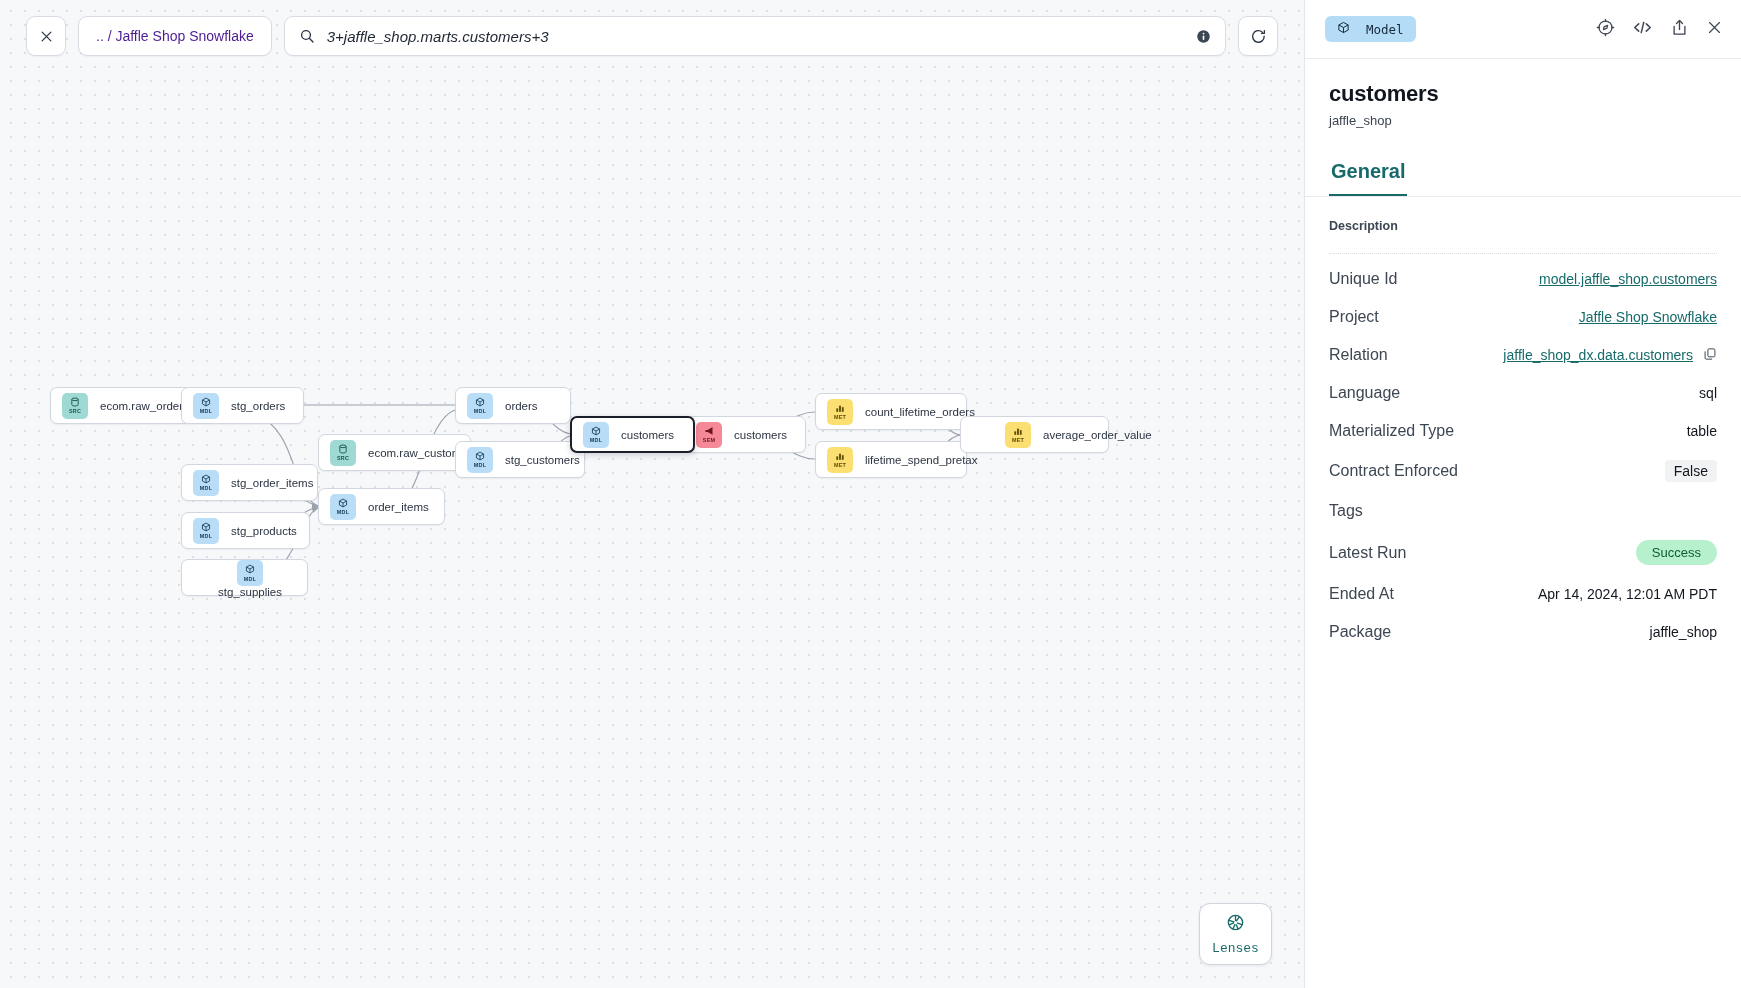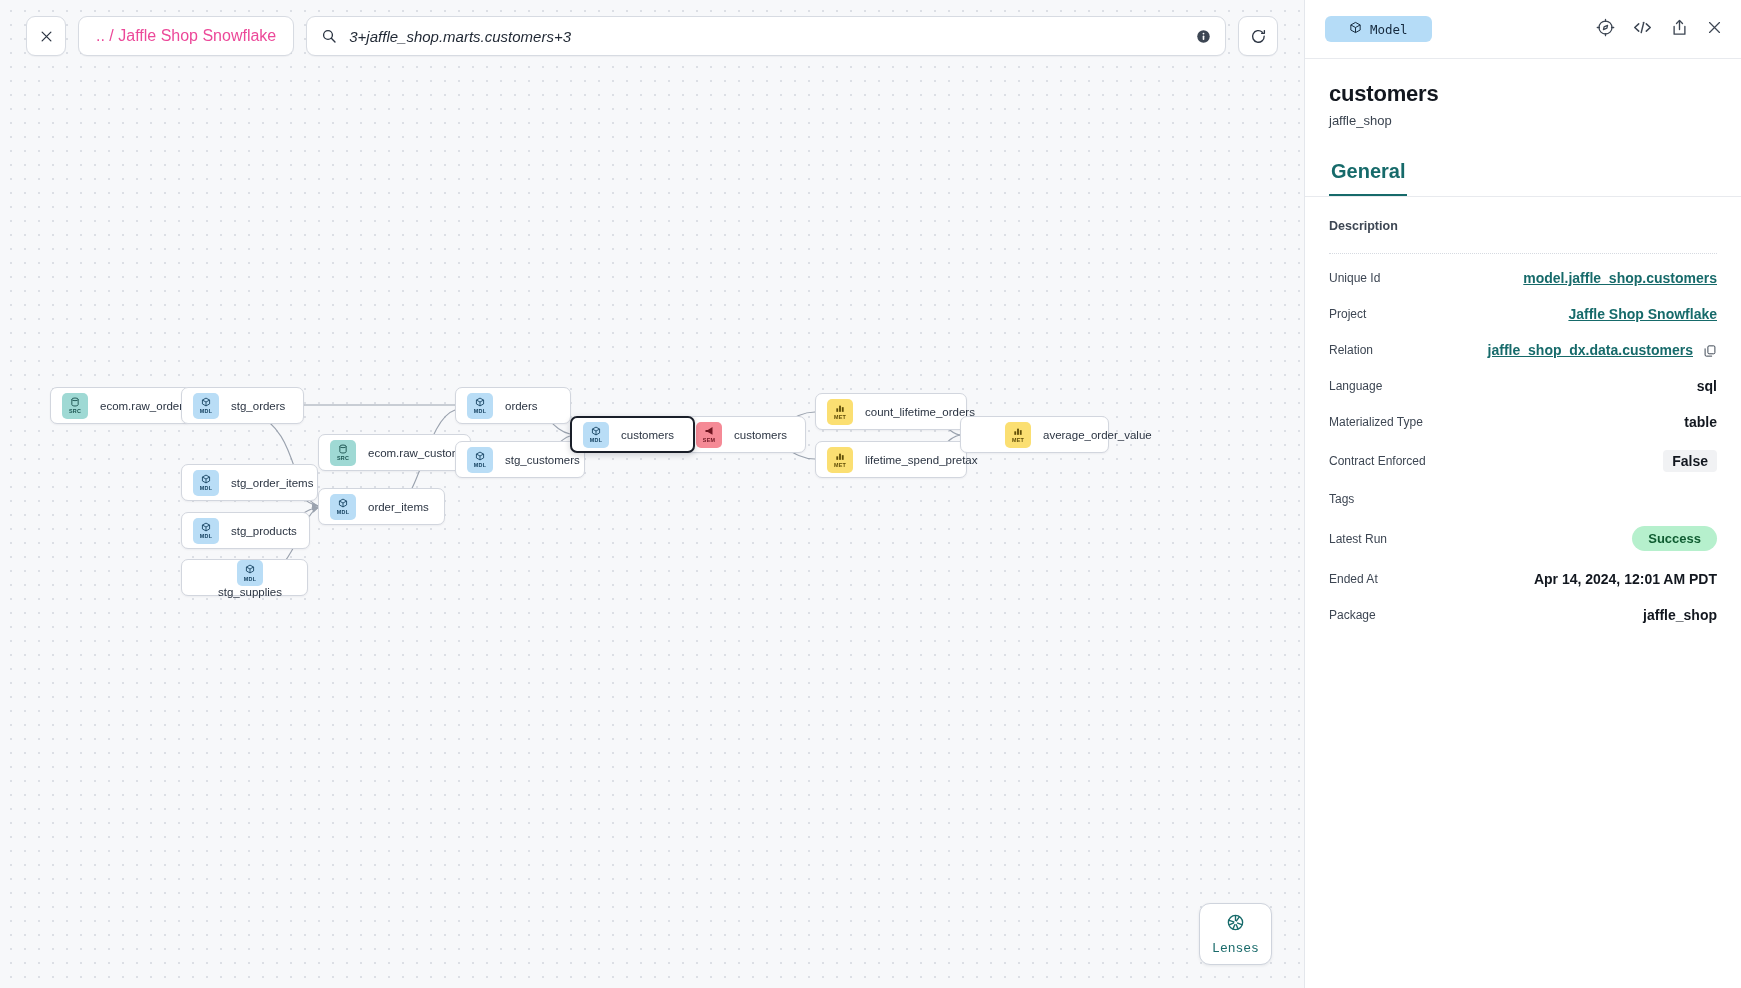--- a/index.html
+++ b/index.html
@@ -34,21 +34,21 @@
     border: 1px solid #d7dbe2;
     border-radius: 9px;
     height: 40px;
     display: flex; align-items: center; justify-content: center;
     cursor: pointer;
     box-shadow: 0 1px 1px rgba(16,24,40,.04);
   }
   #close-btn { width: 40px; }
   #breadcrumb-btn {
     padding: 0 17px;
-    font-size: 16px; color: #ec4899; white-space: nowrap;
+    font-size: 14px; color: #4c1d95; white-space: nowrap;
   }
   #search-wrap {
     flex: 1; height: 40px; position: relative;
     background: #ffffff; border: 1px solid #d7dbe2; border-radius: 9px;
     display: flex; align-items: center; padding: 0 14px;
     box-shadow: 0 1px 1px rgba(16,24,40,.04);
     font-style: italic;
   }
   #search-input-text {
     margin-left: 12px; font-size: 15px; color: #1f2733;
@@ -118,22 +118,22 @@
   }
   #panel-head {
     height: 59px; flex: none;
     display: flex; align-items: center;
     padding: 0 18px 0 20px;
     border-bottom: 1px solid #e8eaee;
   }
   #type-pill {
     background: #b5dcf7; color: #15293d;
     border-radius: 6px; height: 26px;
-    display: flex; align-items: center; gap: 8px;
-    padding: 0 24px;
+    display: flex; align-items: center; gap: 16px;
+    padding: 0 12px;
     font-family: "DejaVu Sans Mono", monospace;
     font-size: 12.5px;
   }
   #panel-head-actions {
     margin-left: auto; display: flex; align-items: center; gap: 17px;
   }
   .hdr-ico { cursor: pointer; display: block; }
   #panel-title-block { padding: 22px 24px 0 24px; }
   #panel-title { font-size: 22px; font-weight: 700; color: #12171f; letter-spacing: -.2px; }
   #panel-subtitle { font-size: 13px; color: #3a434f; margin-top: 6px; }
@@ -151,31 +151,31 @@
   #panel-body { padding: 22px 24px 0 24px; overflow-y: auto; }
   .sec-label { font-size: 12.5px; font-weight: 700; color: #3d4653; }
   #desc-text {
     margin-top: 16px; font-size: 14.5px; color: #1d242e; line-height: 1.55;
   }
   #divider { border-top: 1px dotted #d6dae1; margin: 20px 0 6px 0; }
   .row {
     display: flex; align-items: center; justify-content: space-between;
     min-height: 32px; padding: 10px 0; gap: 12px;
   }
-  .row-key { font-size: 12px; color: #3d4653; white-space: nowrap; }
+  .row-key { font-size: 16px; color: #3d4653; white-space: nowrap; }
   .row-val { font-size: 14px; color: #12171f; text-align: right; }
   .row-val.link { color: #166a6a; text-decoration: underline; cursor: pointer; }
   .row-val.chip {
     background: #f1f2f4; border-radius: 4px; padding: 3px 9px;
   }
   .row-val.badge-ok {
     background: #b6f0cd; color: #0f5c31;
     border-radius: 999px; padding: 5px 16px; font-size: 13px;
   }
-  .row-val-wrap { display: flex; align-items: flex-end; gap: 10px; font-weight: bold; }
+  .row-val-wrap { display: flex; align-items: flex-start; gap: 10px; }
 </style>
 </head>
 <body>
 
 <div id="app">
 
   <div id="canvas">
 
     <svg id="edges" viewBox="0 0 1304 988" preserveAspectRatio="none">
       <defs>

